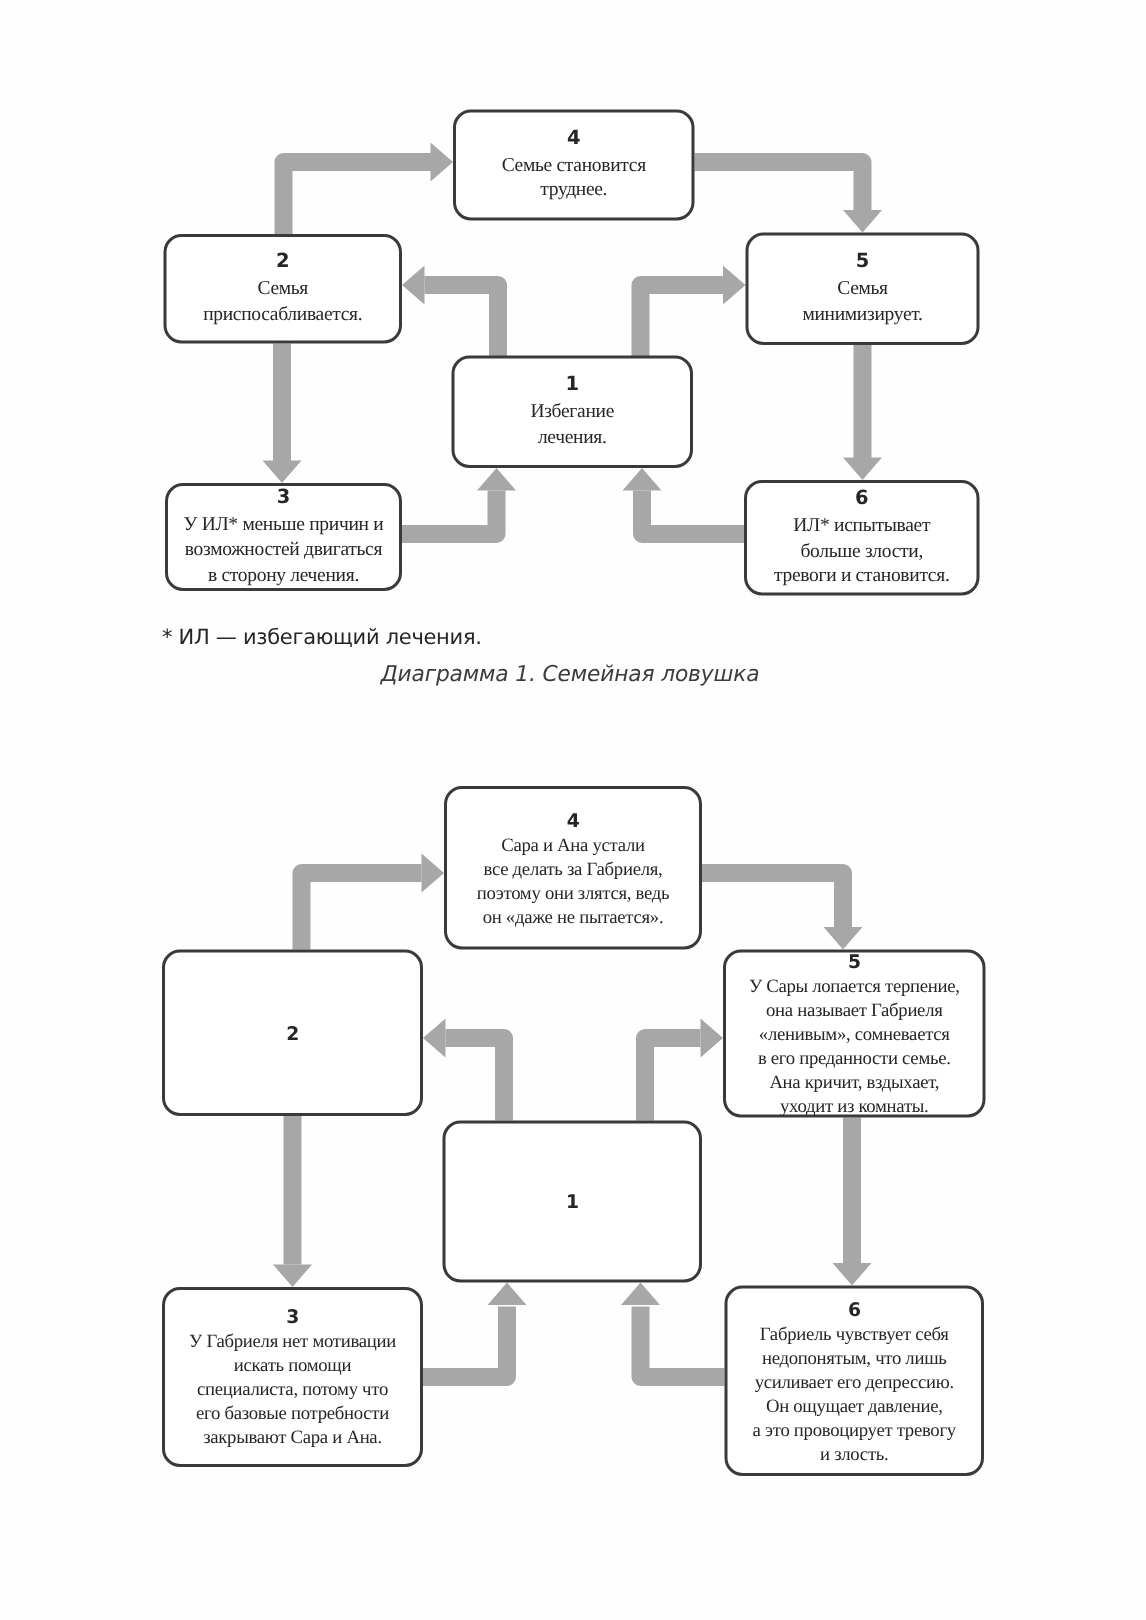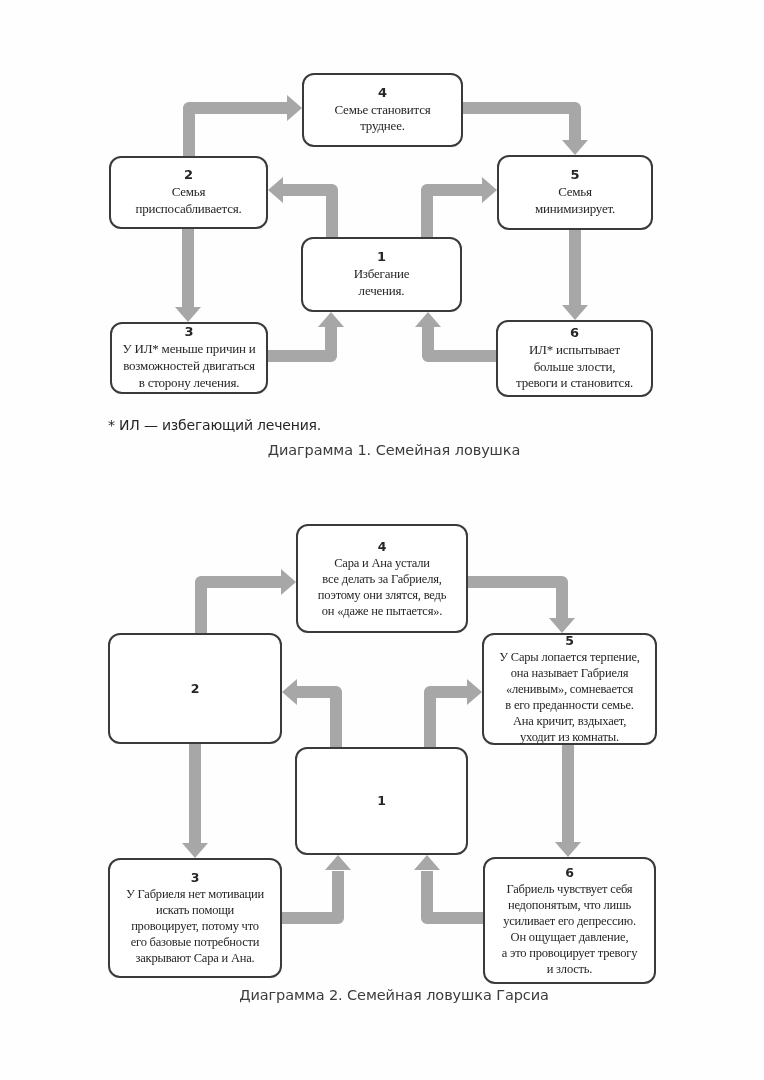--- a/index.html
+++ b/index.html
@@ -19,22 +19,22 @@
   }
   .d1 .box,.box.d1{font-size:13px;line-height:1.3;letter-spacing:-0.2px;}
   .box.d2{font-size:12.5px;line-height:1.28;letter-spacing:-0.2px;}
   .box .num{font-weight:bold;}
   .box .txt{white-space:pre-line;font-family:Liberation Serif, serif;}
   .footnote{
     position:absolute;z-index:2;left:108px;top:417px;color:var(--text);
     font-size:14px;letter-spacing:-0.2px;text-align:right;
   }
   .caption{
-    position:absolute;z-index:2;left:62px;width:664px;text-align:center;
-    font-size:14.5px;color:var(--caption);letter-spacing:-0.1px;
+    position:absolute;z-index:2;left:48px;width:664px;text-align:center;
+    font-style:italic;font-size:14.5px;color:var(--caption);letter-spacing:-0.1px;
   }
   .caption.c1{top:442px;}
   .caption.c2{top:987px;}
   
   .b1-1{left:301px;top:237px;width:161px;height:75px;}
   .b1-2{left:109px;top:156px;width:159px;height:73px;}
   .b1-3{left:110px;top:322px;width:158px;height:72px;}
   .b1-4{left:302px;top:73px;width:161px;height:74px;}
   .b1-5{left:497px;top:155px;width:156px;height:75px;}
   .b1-6{left:496px;top:320px;width:157px;height:77px;}
@@ -159,21 +159,21 @@
   <div class="box d2 b2-1">
     <span class="num">1</span>
   </div>
   <div class="box d2 b2-2">
     <span class="num">2</span>
   </div>
   <div class="box d2 b2-3">
     <span class="num">3</span>
     <span class="txt">У Габриеля нет мотивации
 искать помощи
-провоцирует, потому что
+специалиста, потому что
 его базовые потребности
 закрывают Сара и Ана.</span>
   </div>
   <div class="box d2 b2-4">
     <span class="num">4</span>
     <span class="txt">Сара и Ана устали
 все делать за Габриеля,
 поэтому они злятся, ведь
 он «даже не пытается».</span>
   </div>
@@ -189,15 +189,14 @@
   <div class="box d2 b2-6">
     <span class="num">6</span>
     <span class="txt">Габриель чувствует себя
 недопонятым, что лишь
 усиливает его депрессию.
 Он ощущает давление,
 а это провоцирует тревогу
 и злость.</span>
   </div>
 
-  <div class="caption c2">Диаграмма 2. Семейная ловушка Гарсиа</div>
 
 </div>
 
 </body></html>

